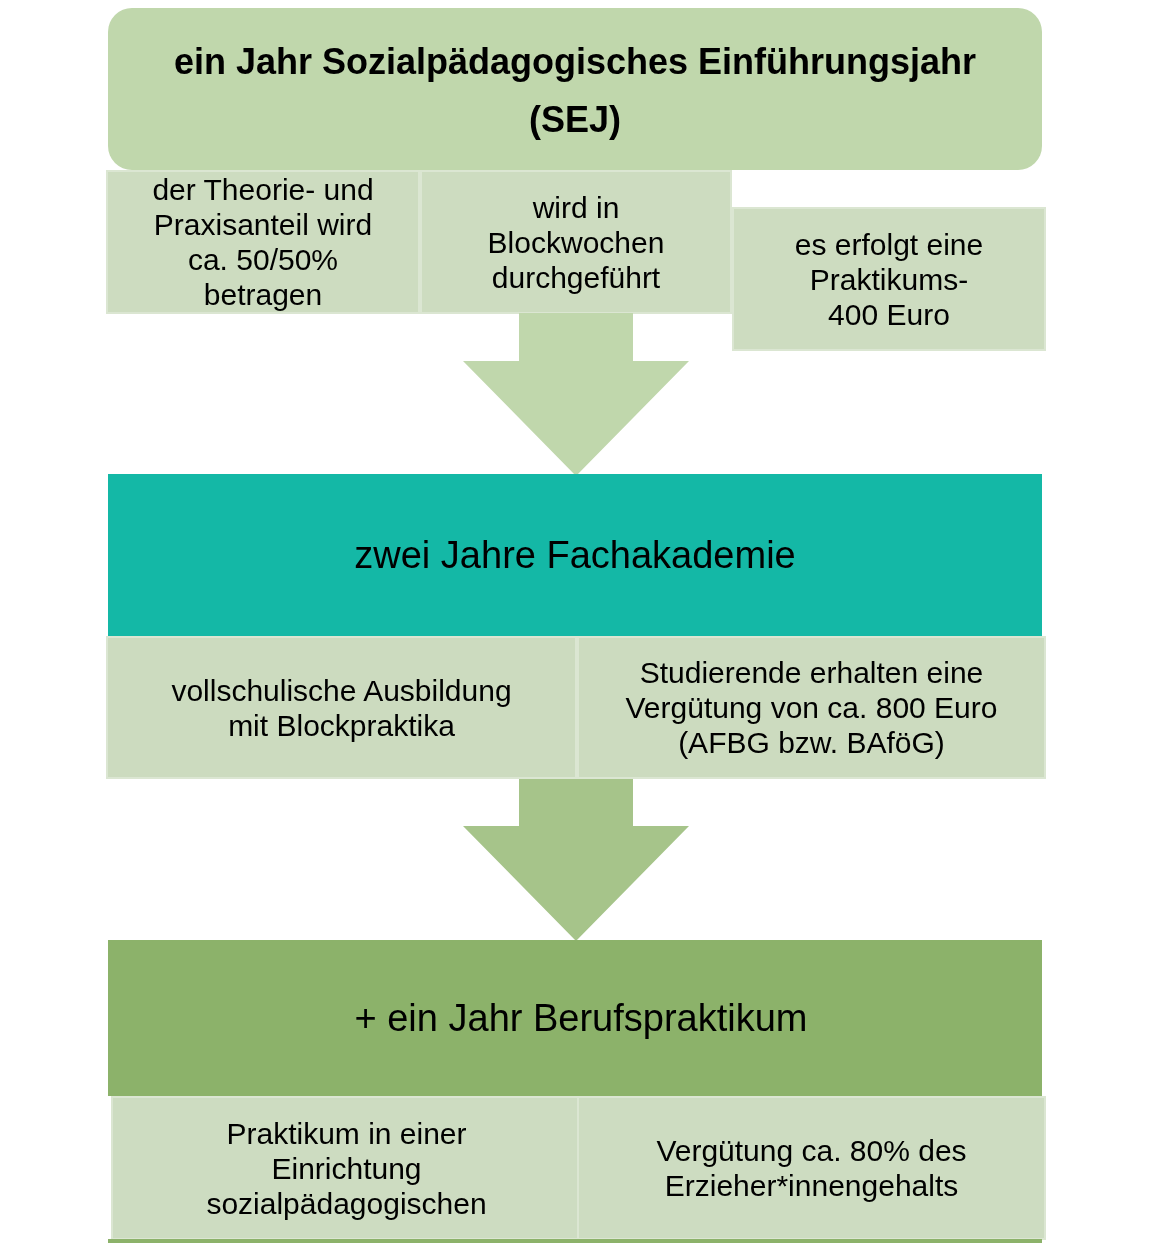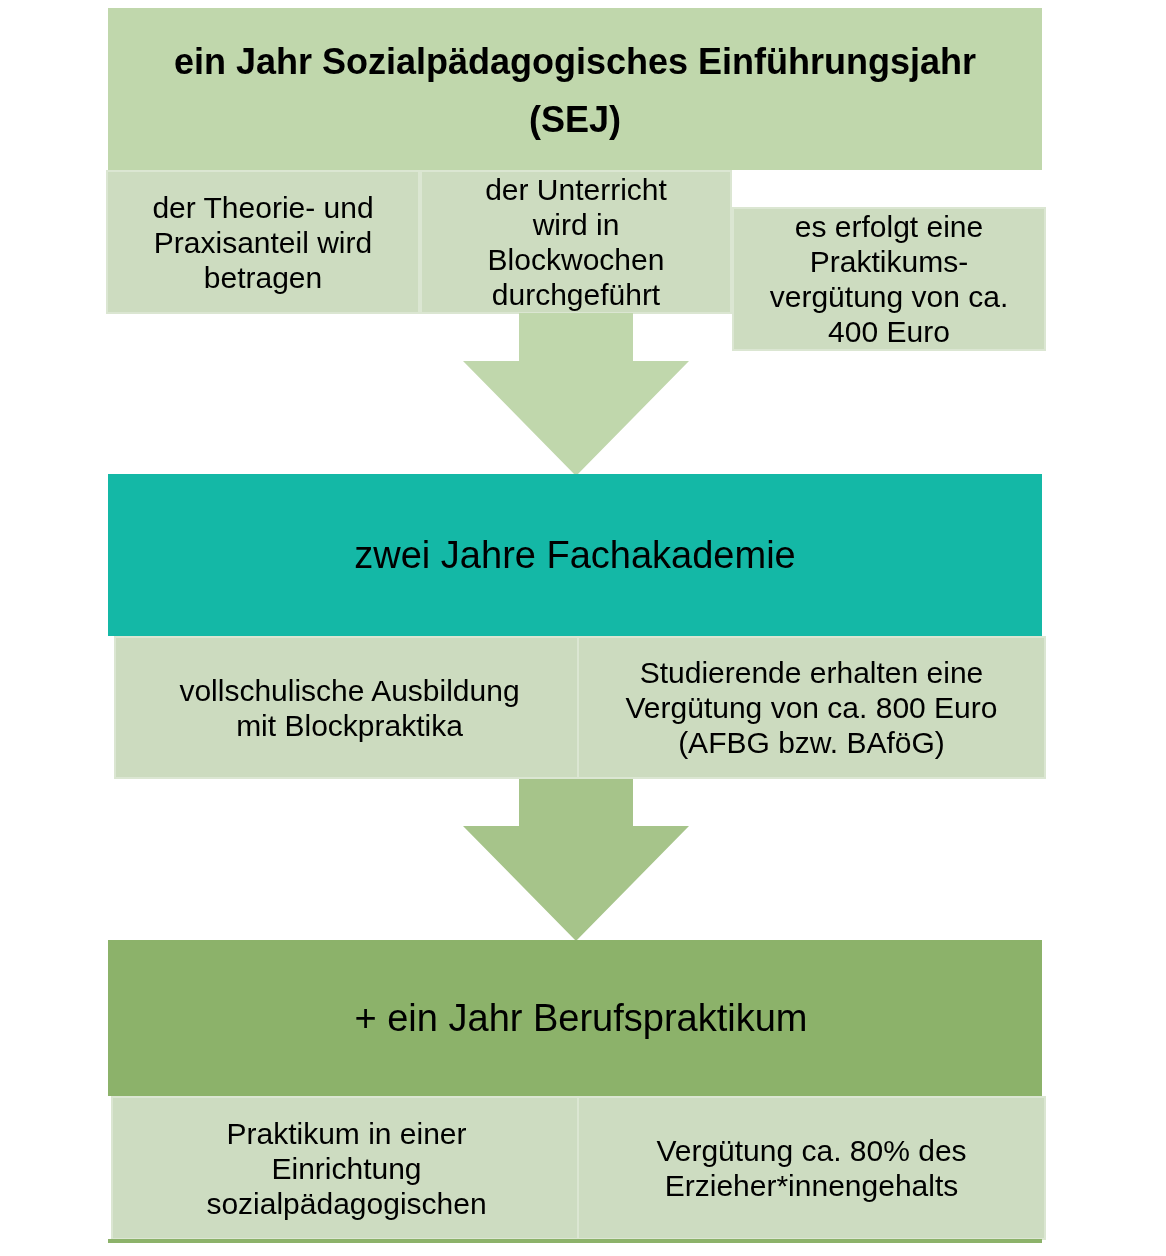--- a/index.html
+++ b/index.html
@@ -2,21 +2,21 @@
 <html><head>
 <meta charset="utf-8">
 <style>
   html, body { margin: 0; padding: 0; background: #ffffff; }
   body { width: 1166px; height: 1256px; position: relative; overflow: hidden;
          font-family: "Liberation Sans", sans-serif; color: #000; }
   .abs { position: absolute; box-sizing: border-box; }
   .header { display: flex; align-items: center; justify-content: center; text-align: center; }
   .cell { display: flex; align-items: center; justify-content: center; text-align: center;
           font-size: 30px; line-height: 35px; padding: 0 6px; border: 2px solid #dbe6d2; }
-  .h1 { background: #c0d7ac; font-weight: bold; font-size: 36px; line-height: 58px; padding-top: 4px; }
+  .h1 { background: #c0d7ac; font-weight: bold; font-size: 36px; line-height: 58px; padding-top: 4px; border-radius: 24px; }
   .h2 { background: #14b8a6; font-size: 38px; }
   .h3 { background: #8cb26a; font-size: 38px; }
   .sub1 { background: #cddcc0; }
   .sub2 { background: #ccdbbf; }
   .sub3 { background: #cddcc1; }
   .bottomline { background: #8cb26a; }
   svg.arrow { position: absolute; overflow: visible; }
 </style>
 </head>
 <body>
@@ -24,48 +24,47 @@
 <div class="abs header h1" style="left:108px; top:8px; width:934px; height:162px;">
   <div>
     <div>ein Jahr Sozialpädagogisches Einführungsjahr</div>
     <div>(SEJ)</div>
   </div>
 </div>
 <div class="abs cell sub1" style="left:106px; top:170px; width:314px; height:144px;">
   <div>
     <div>der Theorie- und</div>
     <div>Praxisanteil wird</div>
+    <div>ca. 50/50%</div>
     <div>betragen</div>
   </div>
 </div>
 <div class="abs cell sub1" style="left:420px; top:170px; width:312px; height:144px;">
   <div>
-    <div>der Unterricht</div>
     <div>wird in</div>
     <div>Blockwochen</div>
     <div>durchgeführt</div>
   </div>
 </div>
 <div class="abs cell sub1" style="left:732px; top:170px; width:314px; height:144px;margin-top:37px;">
   <div>
     <div>es erfolgt eine</div>
     <div>Praktikums-</div>
-    <div>vergütung von ca.</div>
     <div>400 Euro</div>
   </div>
 </div>
 
 <svg class="arrow" style="left:462px; top:313px;" width="228" height="164" viewBox="0 0 228 164">
   <polygon points="57,0 171,0 171,48 227,48 114,163 1,48 57,48" fill="#c0d7ac"></polygon>
 </svg>
 
 <div class="abs header h2" style="left:108px; top:474px; width:934px; height:162px;">
   <div>zwei Jahre Fachakademie</div>
 </div>
-<div class="abs cell sub2" style="left:106px; top:636px; width:471px; height:143px;margin-left:8px;">
+<div class="abs cell sub2" style="left:106px; top:636px; width:471px; height:143px;">
   <div>
     <div>vollschulische Ausbildung</div>
     <div>mit Blockpraktika</div>
   </div>
 </div>
 <div class="abs cell sub2" style="left:577px; top:636px; width:469px; height:143px;">
   <div>
     <div>Studierende erhalten eine</div>
     <div>Vergütung von ca. 800 Euro</div>
     <div>(AFBG bzw. BAföG)</div>

